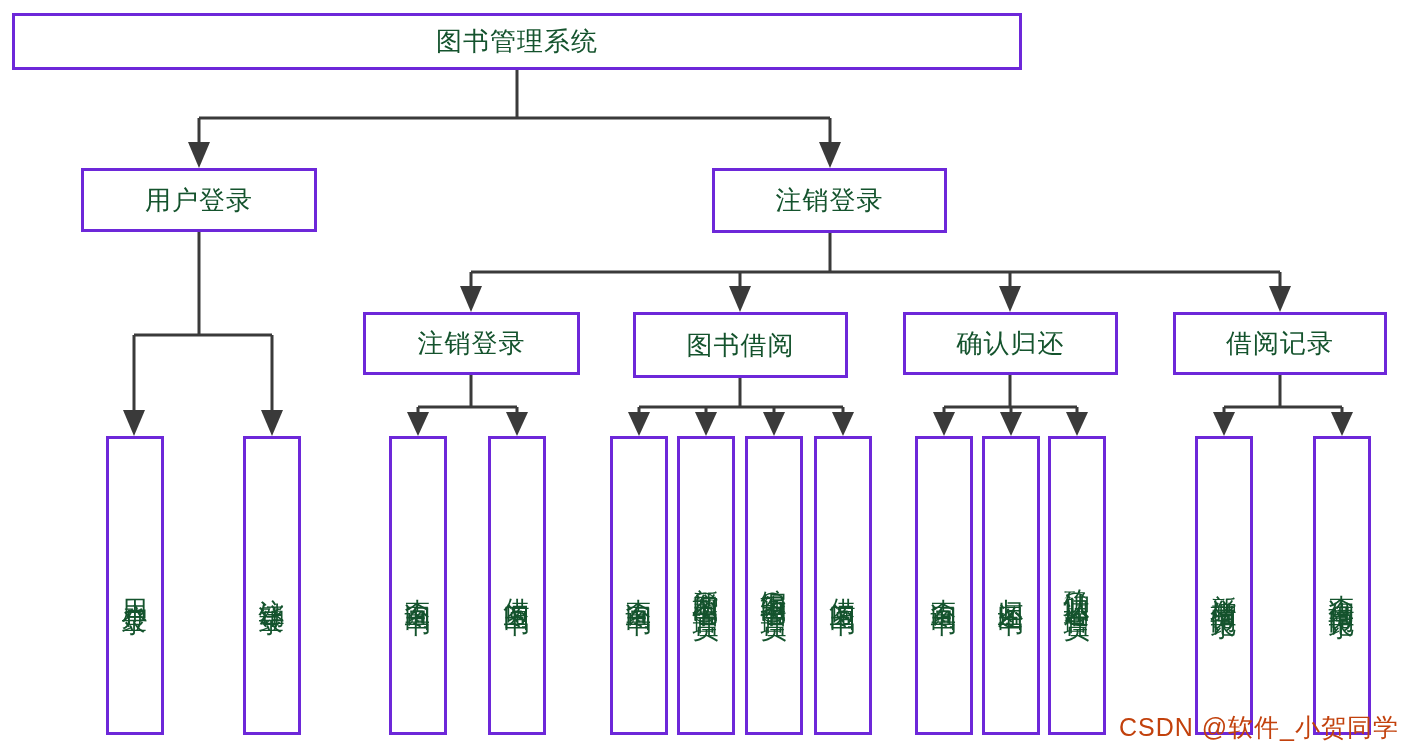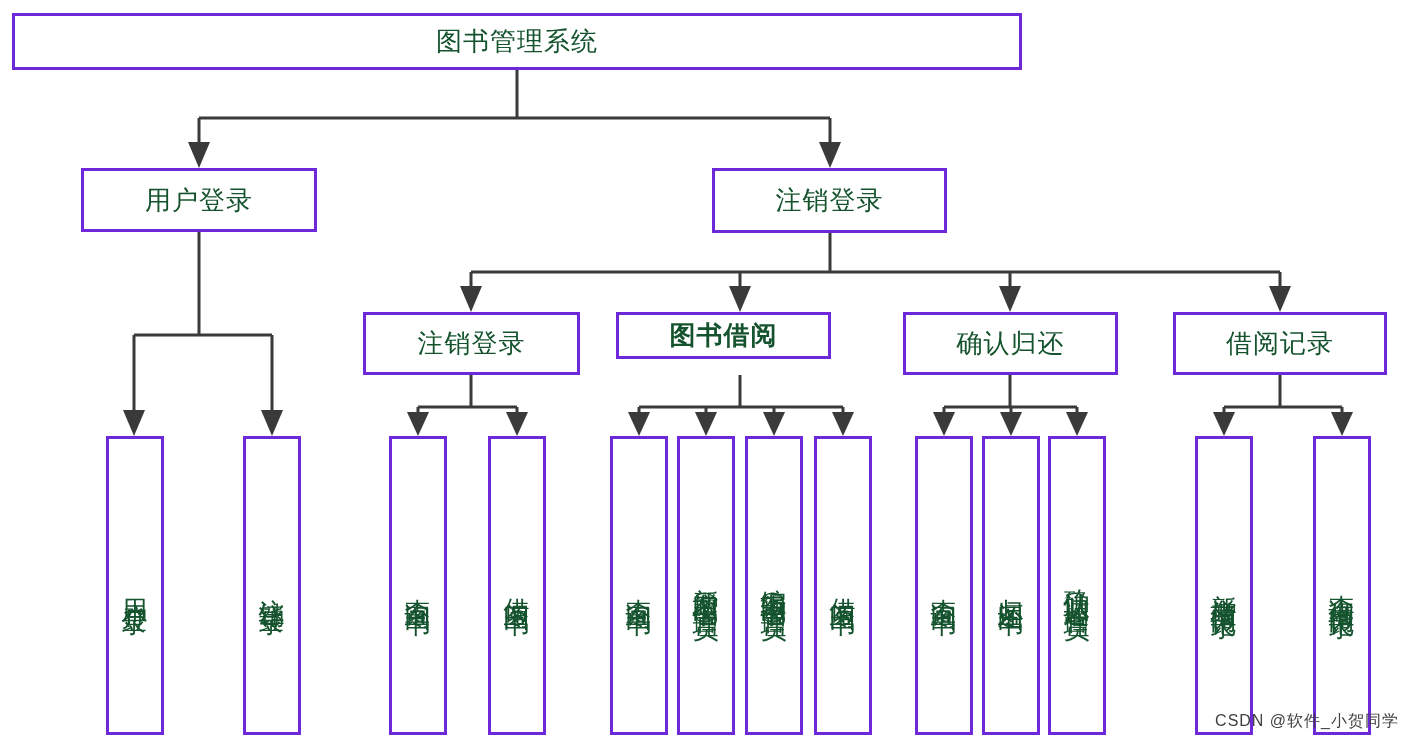--- a/index.html
+++ b/index.html
@@ -41,23 +41,23 @@
     writing-mode: vertical-rl;
     text-orientation: mixed;
     font-size: 26px;
     letter-spacing: 4px;
     line-height: 1;
   }
   .watermark {
     position: absolute;
     top: 711px;
     right: 6px;
-    font-size: 16px;
+    font-size: 25px;
     letter-spacing: 1px;
-    color: #404040;
+    color: #c2410c;
     white-space: nowrap;
   }
 </style>
 </head>
 <body>
 
 <div class="canvas">
 
   <svg class="connectors" viewBox="0 0 1405 747" xmlns="http://www.w3.org/2000/svg">
     <g stroke="#3a3a3a" stroke-width="3" fill="#3a3a3a">
@@ -101,21 +101,21 @@
       <polygon stroke="none" points="1331,412 1353,412 1342,436"></polygon>
     </g>
   </svg>
 
   <div class="box h-box" style="left:12px; top:13px; width:1010px; height:57px;">图书管理系统</div>
 
   <div class="box h-box" style="left:81px; top:168px; width:236px; height:64px;">用户登录</div>
   <div class="box h-box" style="left:712px; top:168px; width:235px; height:65px;">注销登录</div>
 
   <div class="box h-box" style="left:363px; top:312px; width:217px; height:63px;">注销登录</div>
-  <div class="box h-box" style="left:616px; top:312px; width:215px; height:47px;font-weight:bold;">图书借阅</div>
+  <div class="box h-box" style="left:633px; top:312px; width:215px; height:66px;">图书借阅</div>
   <div class="box h-box" style="left:903px; top:312px; width:215px; height:63px;">确认归还</div>
   <div class="box h-box" style="left:1173px; top:312px; width:214px; height:63px;">借阅记录</div>
 
   <div class="box v-box" style="left:106px; top:436px; width:58px; height:299px;">用户登录</div>
   <div class="box v-box" style="left:243px; top:436px; width:58px; height:299px;">注销登录</div>
 
   <div class="box v-box" style="left:389px; top:436px; width:58px; height:299px;">查询图书</div>
   <div class="box v-box" style="left:488px; top:436px; width:58px; height:299px;">借阅图书</div>
 
   <div class="box v-box" style="left:610px; top:436px; width:58px; height:299px;">查询图书</div>

